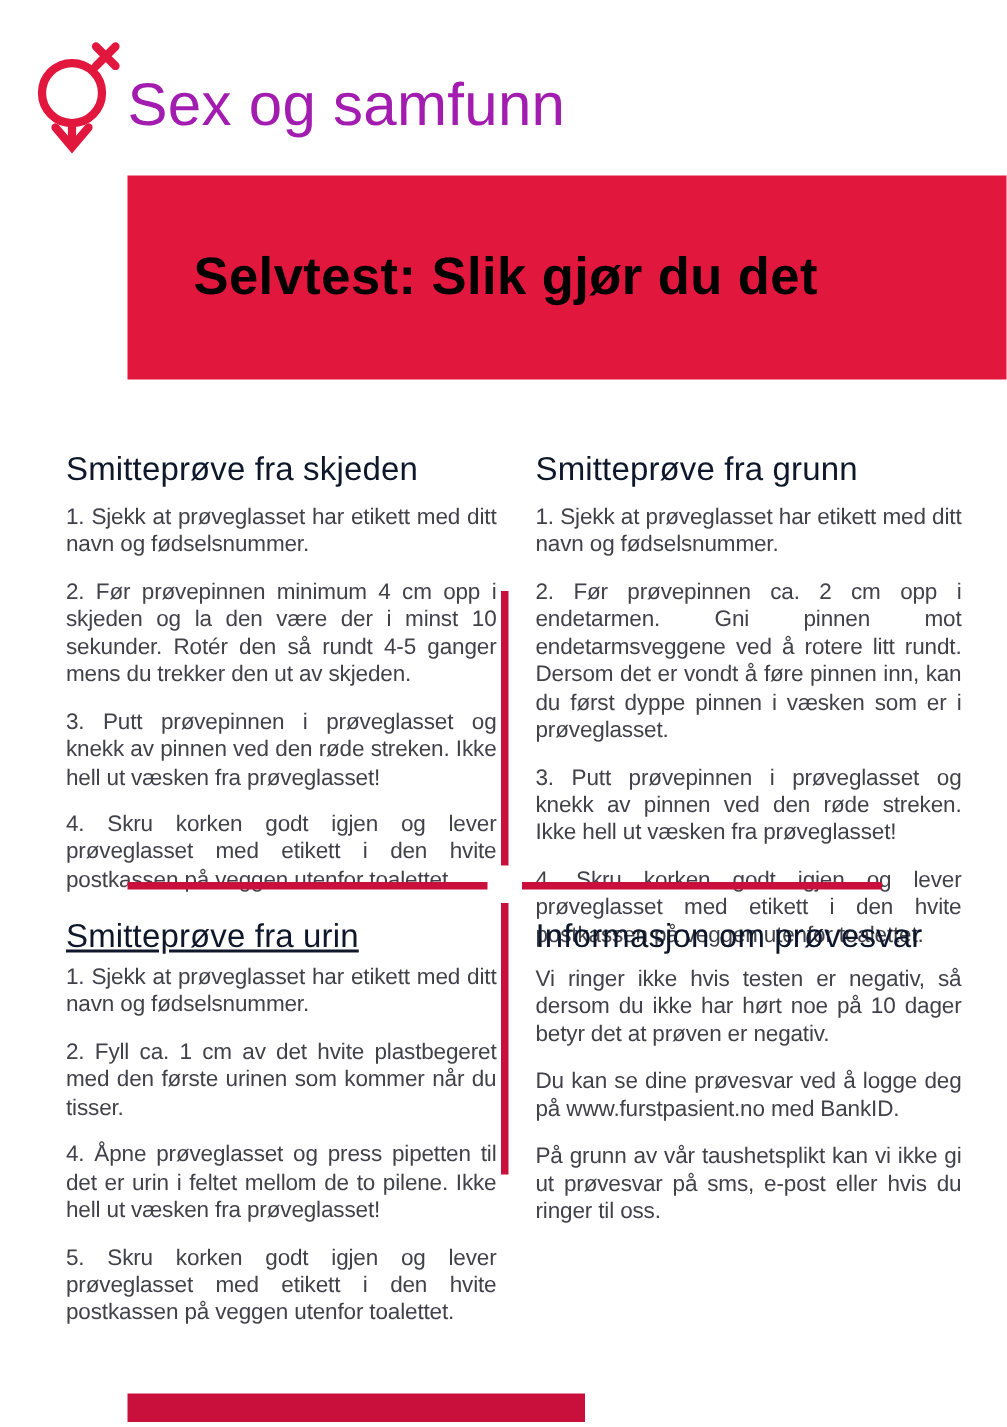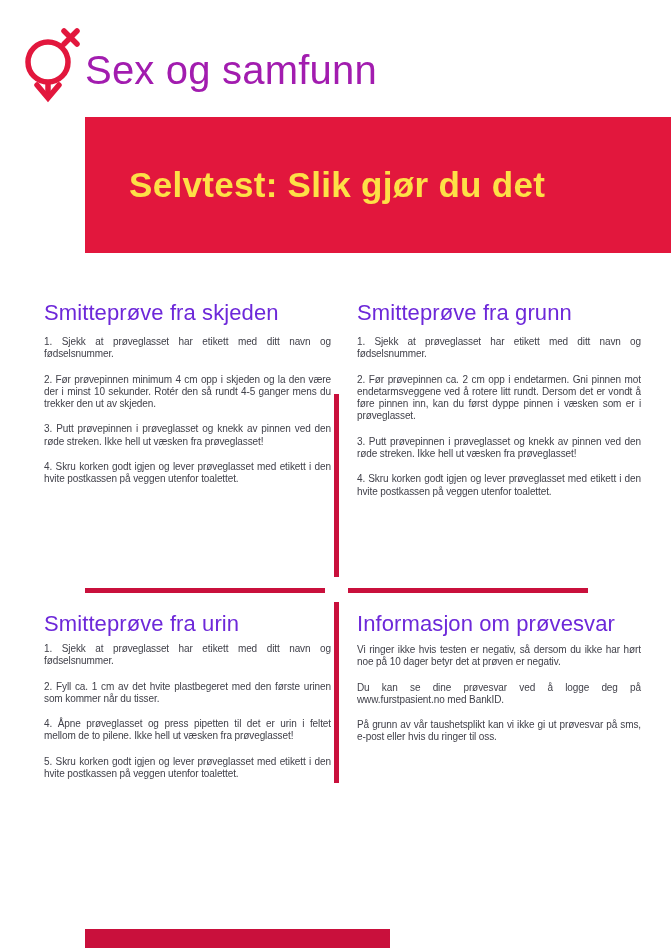--- a/index.html
+++ b/index.html
@@ -16,39 +16,39 @@
     position:absolute;left:85px;top:48px;
     font-size:40px;font-weight:normal;color:#a21caf;letter-spacing:0.2px;
   }
 
   
   .banner{
     position:absolute;left:85px;right:0;top:117px;height:136px;
     background:#e2173d;display:flex;align-items:center;
   }
   .banner h1{
-    margin:0 0 0 44px;color:#fde047;font-size:35px;font-weight:600;
+    margin:0 0 0 44px;color:#000000;font-size:35px;font-weight:600;
     letter-spacing:0.3px;
   }
 
   
   .col{position:absolute;color:#41414a;}
   .col h2{
-    margin:0 0 10px 0;font-size:22px;font-weight:500;color:#6d28d9;
+    margin:0 0 10px 0;font-size:22px;font-weight:500;color:#0f172a;
     letter-spacing:0.1px;
   }
   .col p{
-    margin:0 0 13px 0;font-size:10px;line-height:1.23;
+    margin:0 0 13px 0;font-size:15px;line-height:1.23;
     text-align:justify;letter-spacing:-0.1px;
   }
   .col-tl{left:44px;top:300px;width:287px;}
   .col-tr{left:357px;top:300px;width:284px;}
   .col-bl{left:44px;top:611px;width:287px;}
   .col-br{left:357px;top:611px;width:284px;}
-  .col-bl h2{margin-bottom:6px;}
+  .col-bl h2{margin-bottom:6px;text-decoration:underline;}
   .col-br h2{margin-bottom:7px;}
 
   
   .divider{position:absolute;background:#c9103c;}
   .div-v-top{left:334px;top:394px;width:5px;height:183px;}
   .div-v-bottom{left:334px;top:602px;width:5px;height:181px;}
   .div-h-left{left:85px;top:588px;width:240px;height:5px;}
   .div-h-right{left:348px;top:588px;width:240px;height:5px;}
 
   

